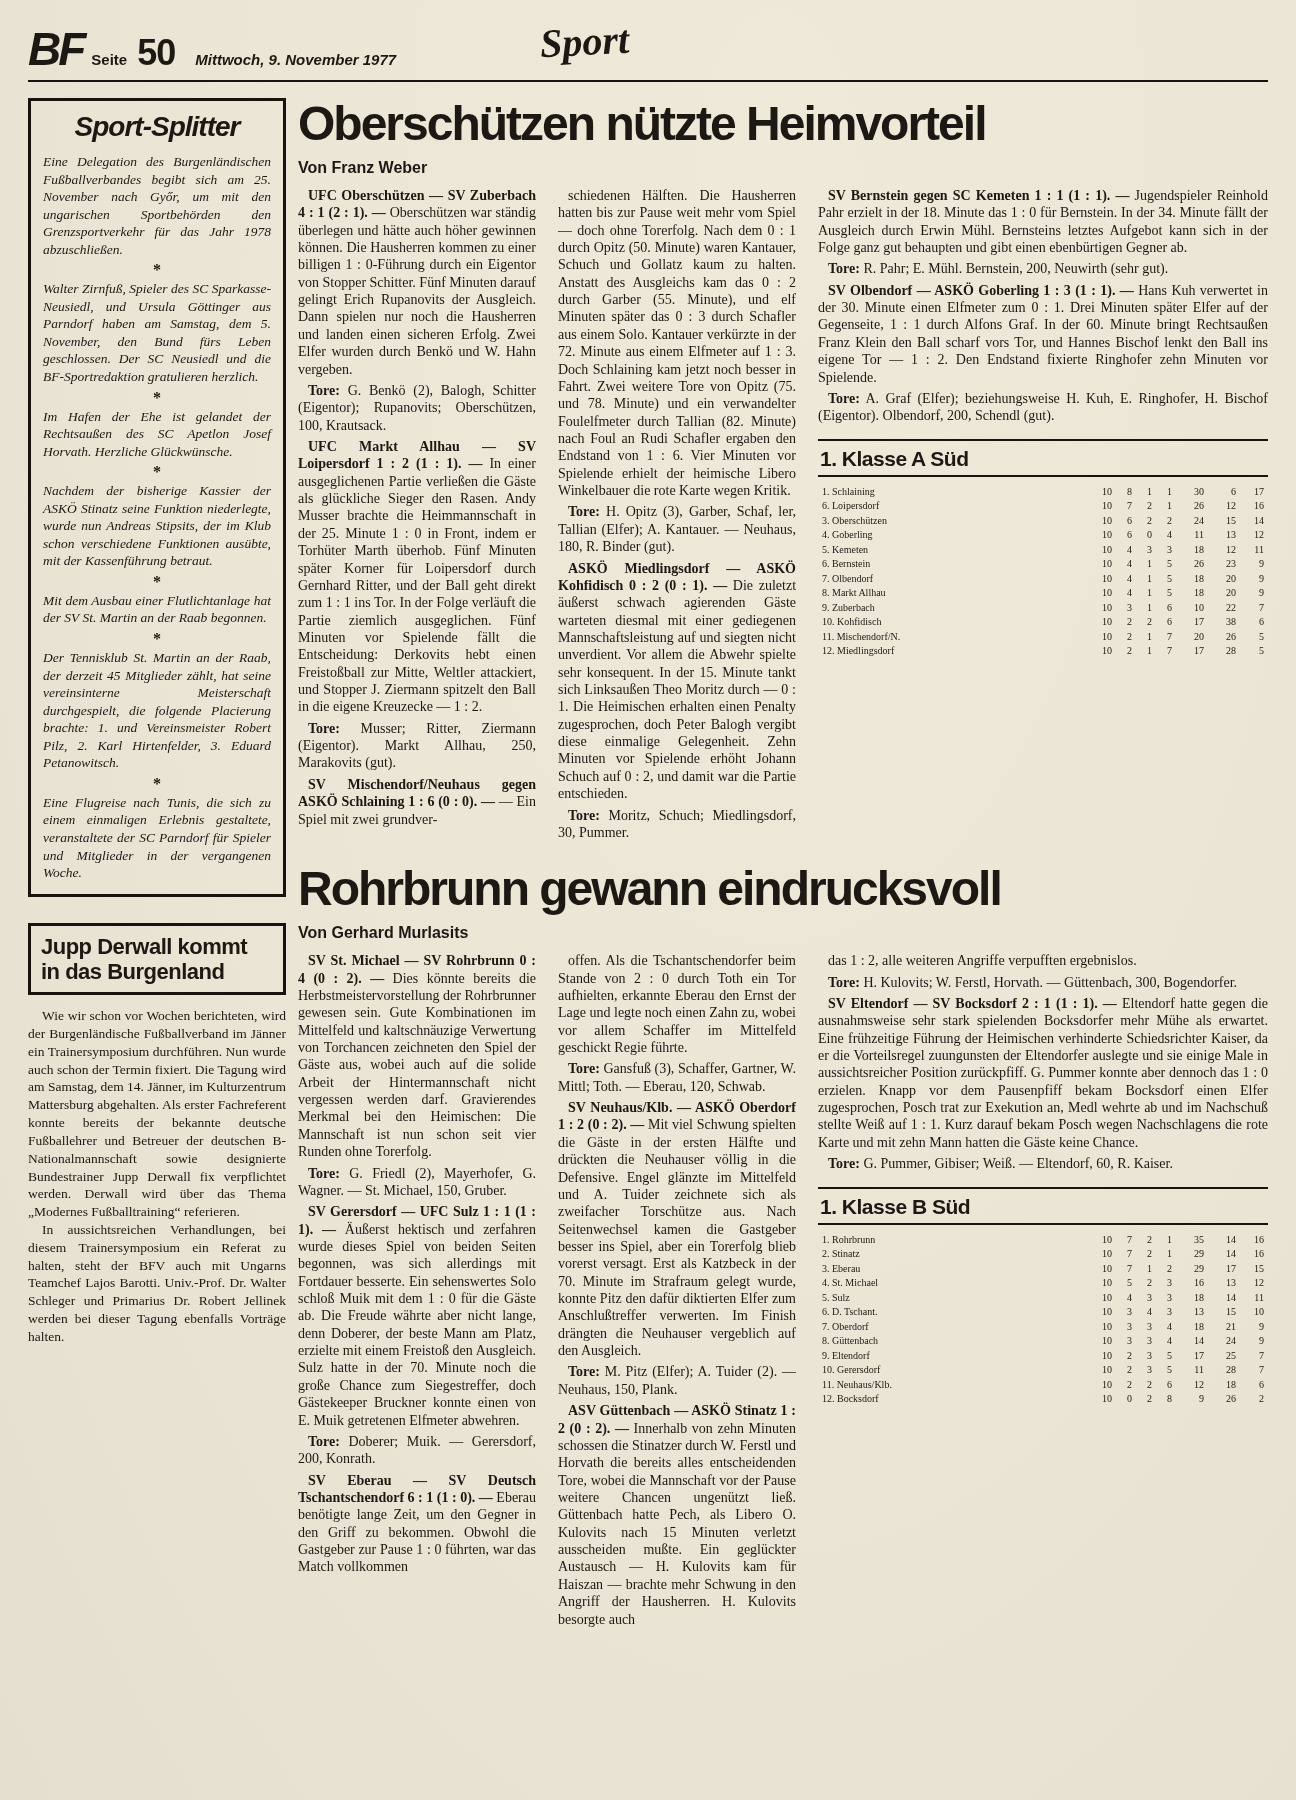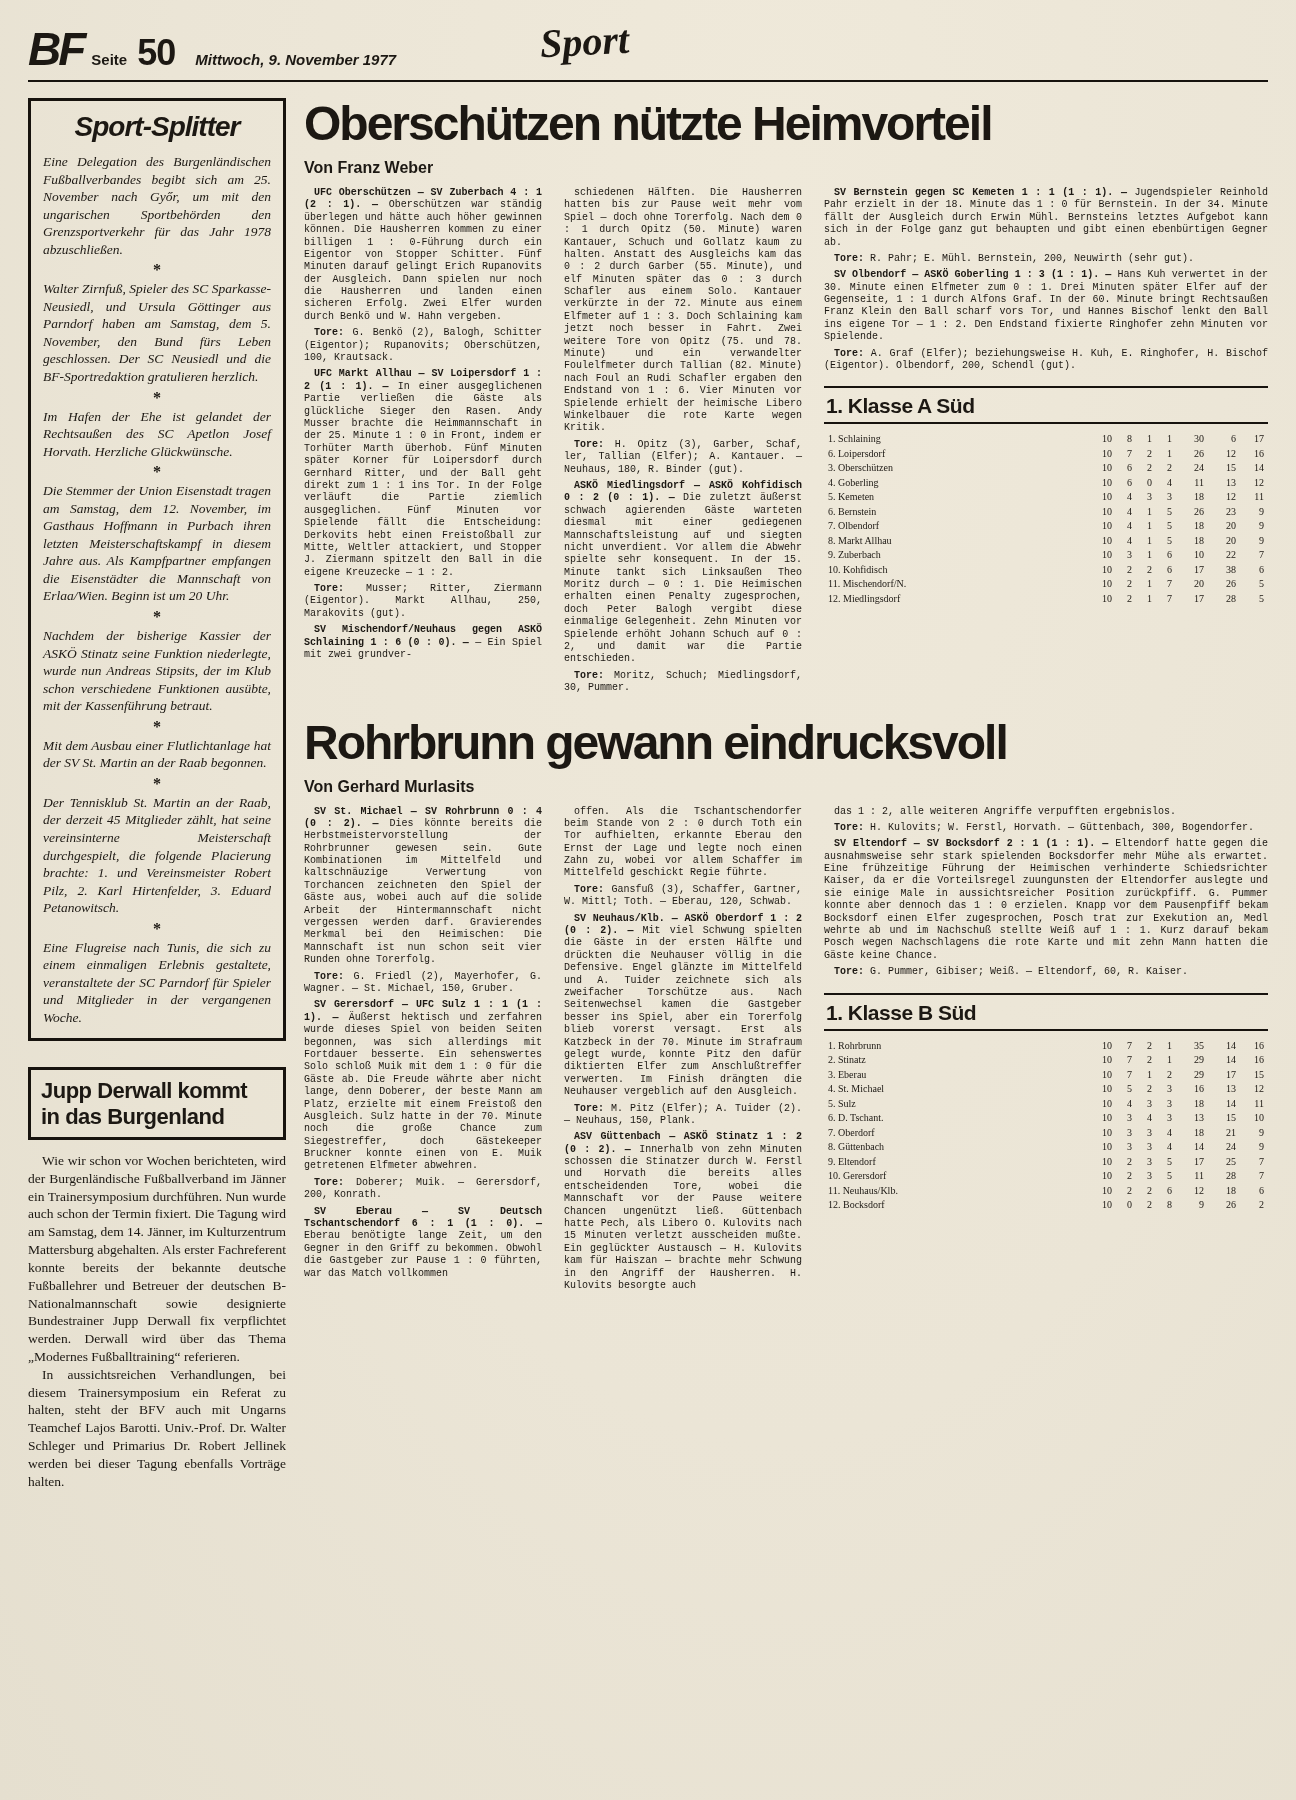--- a/index.html
+++ b/index.html
@@ -14,40 +14,40 @@
   
   .masthead { position:relative; display:flex; align-items:flex-end; border-bottom:2px solid #17130e; padding:2px 0 10px 0; height:66px; }
   .mast-brand { display:flex; align-items:baseline; }
   .brand { font-family:"Liberation Sans", sans-serif; font-style:italic; font-weight:bold; font-size:46px; letter-spacing:-3px; line-height:.9; }
   .seite-group { margin-left:8px; display:flex; align-items:baseline; }
   .seite-label { font-family:Liberation Sans, sans-serif; font-weight:bold; font-size:15px; margin-right:10px; }
   .page-num { font-family:"Liberation Sans", sans-serif; font-weight:bold; font-size:36px; letter-spacing:-1px; line-height:.9; }
   .date { font-family:"Liberation Sans", sans-serif; font-style:italic; font-weight:bold; font-size:15px; margin-left:20px; }
   .section-script { position:absolute; left:512px; top:2px; font-family:"Liberation Serif", serif; font-style:italic; font-weight:bold; font-size:40px; transform:rotate(-3deg); }
   
-  .content { display:flex; gap:18px; padding-top:16px; }
+  .content { display:flex; gap:12px; padding-top:16px; }
   .leftcol { flex:0 0 258px; }
   .maincol { flex:1 1 auto; min-width:0; }
   
   .splitterbox { border:3px solid #17130e; padding:10px 12px 12px 12px; }
   .splitter-title { font-family:"Liberation Sans", sans-serif; font-style:italic; font-weight:bold; font-size:28px; letter-spacing:-1px; text-align:center; margin-bottom:10px; }
   .splitter-item { font-style:italic; font-size:13.5px; line-height:1.3; text-align:justify; hyphens:auto; -webkit-hyphens:auto; }
   .splitter-item + .splitter-item::before { content:"*"; display:block; text-align:center; font-style:normal; font-weight:bold; font-size:16px; line-height:1; margin:4px 0 2px 0; }
   
   .derwall { margin-top:26px; }
   .derwall-titlebox { border:3px solid #17130e; padding:8px 10px; margin-bottom:12px; }
   .derwall-title { font-family:"Liberation Sans", sans-serif; font-weight:bold; font-size:22px; letter-spacing:-.5px; line-height:1.15; }
   .derwall-body .bodypar { font-size:13.5px; line-height:1.32; text-align:justify; text-indent:14px; hyphens:auto; -webkit-hyphens:auto; }
   
   .headline { font-family:"Liberation Sans", sans-serif; font-weight:bold; font-size:48px; letter-spacing:-2px; line-height:1.02; margin:2px 0 10px 0; }
   .byline { font-family:"Liberation Sans", sans-serif; font-weight:bold; font-size:16px; margin:0 0 10px 0; }
   .cols { display:flex; gap:22px; }
   .col { flex:0 0 238px; width:238px; }
   .col.wide { flex:1 1 auto; width:auto; }
-  .report { font-size:10px; line-height:1.24; text-align:justify; text-indent:10px; margin-bottom:4px; hyphens:auto;font-family:Liberation Mono, monospace; -webkit-hyphens:auto; }
+  .report { font-size:14px; line-height:1.24; text-align:justify; text-indent:10px; margin-bottom:4px; hyphens:auto; -webkit-hyphens:auto; }
   .report .lead { font-weight:bold; }
   .article2 { margin-top:20px; }
   
   .standings { margin-top:14px; border-top:2px solid #17130e; }
   .standings-title { font-family:"Liberation Sans", sans-serif; font-weight:bold; font-size:21px; letter-spacing:-.5px; padding:6px 2px 4px 2px; border-bottom:2px solid #17130e; margin-bottom:8px; }
   .standings-rows { padding:0 4px; }
   .trow { display:flex; font-size:10px; line-height:1.45; }
   .tname { flex:1 1 auto; }
   .tn { flex:0 0 auto; width:20px; text-align:right; }
   .tn.csp { width:28px; }
@@ -78,21 +78,20 @@
       <section class="splitterbox">
         <h2 class="splitter-title">Sport-Splitter</h2>
         <div class="splitter-list">
 
             <p class="splitter-item">Eine Delegation des Burgenländischen Fußballverbandes begibt sich am 25. November nach Győr, um mit den ungarischen Sportbehörden den Grenzsportverkehr für das Jahr 1978 abzuschließen.</p>
 
             <p class="splitter-item">Walter Zirnfuß, Spieler des SC Sparkasse-Neusiedl, und Ursula Göttinger aus Parndorf haben am Samstag, dem 5. November, den Bund fürs Leben geschlossen. Der SC Neusiedl und die BF-Sportredaktion gratulieren herzlich.</p>
 
             <p class="splitter-item">Im Hafen der Ehe ist gelandet der Rechtsaußen des SC Apetlon Josef Horvath. Herzliche Glückwünsche.</p>
 
-            <p class="splitter-item">Die Stemmer der Union Eisenstadt tragen am Samstag, dem 12. November, im Gasthaus Hoffmann in Purbach ihren letzten Meisterschaftskampf in diesem Jahre aus. Als Kampfpartner empfangen die Eisenstädter die Mannschaft von Erlaa/Wien. Beginn ist um 20 Uhr.</p>
 
             <p class="splitter-item">Nachdem der bisherige Kassier der ASKÖ Stinatz seine Funktion niederlegte, wurde nun Andreas Stipsits, der im Klub schon verschiedene Funktionen ausübte, mit der Kassenführung betraut.</p>
 
             <p class="splitter-item">Mit dem Ausbau einer Flutlichtanlage hat der SV St. Martin an der Raab begonnen.</p>
 
             <p class="splitter-item">Der Tennisklub St. Martin an der Raab, der derzeit 45 Mitglieder zählt, hat seine vereinsinterne Meisterschaft durchgespielt, die folgende Placierung brachte: 1. und Vereinsmeister Robert Pilz, 2. Karl Hirtenfelder, 3. Eduard Petanowitsch.</p>
 
             <p class="splitter-item">Eine Flugreise nach Tunis, die sich zu einem einmaligen Erlebnis gestaltete, veranstaltete der SC Parndorf für Spieler und Mitglieder in der vergangenen Woche.</p>
           </div>
       </section>

